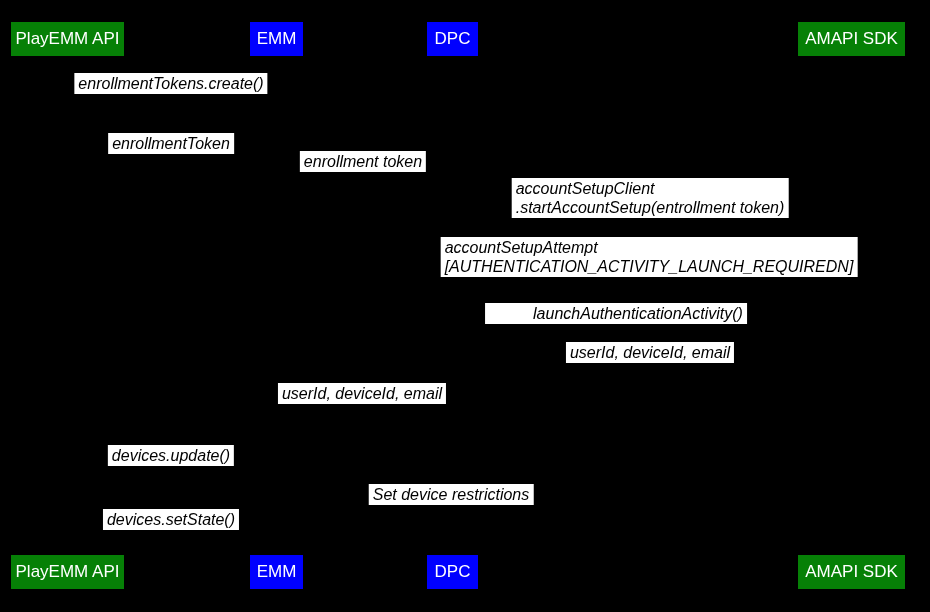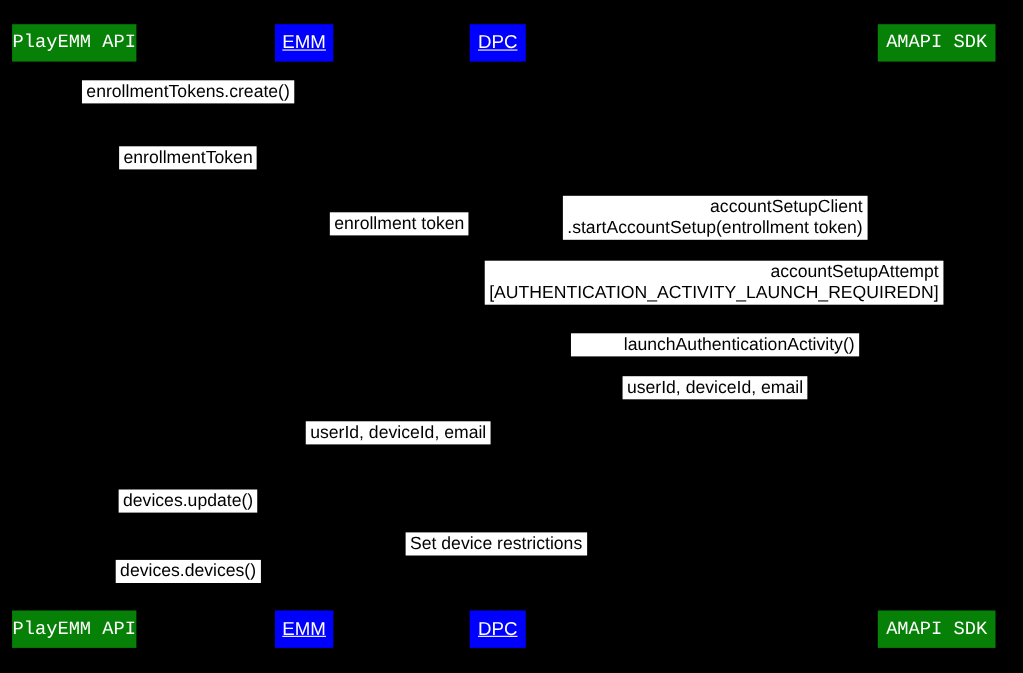--- a/index.html
+++ b/index.html
@@ -18,63 +18,64 @@
   .actor {
     position: absolute;
     height: 34px;
     display: flex;
     align-items: center;
     justify-content: center;
     color: var(--actor-text, #ffffff);
     font-size: 17px;
     white-space: nowrap;
   }
-  .actor.green { background: var(--green, #068006); font-family: Liberation Mono, monospace; }
-  .actor.blue  { background: var(--blue, #0000ff); text-decoration: underline; }
+  .actor.green { background: var(--green, #068006); }
+  .actor.blue  { background: var(--blue, #0000ff); }
   .msg {
     position: absolute;
     transform: translateX(-50%);
     background: var(--label-bg, #ffffff);
     color: var(--label-text, #000000);
     font-size: 16px;
     line-height: 19px;
     padding: 1px 4px;
-    text-align: right;
+    text-align: left;
     white-space: nowrap;
+    font-style: italic;
   }
 </style>
 </head>
 <body>
 
 <div id="canvas">
 
   <div class="actor green" style="left:11px;  top:22px; width:113px;">PlayEMM API</div>
   <div class="actor blue" style="left:250px; top:22px; width:53px;">EMM</div>
   <div class="actor blue" style="left:427px; top:22px; width:51px;">DPC</div>
   <div class="actor green" style="left:798px; top:22px; width:107px;">AMAPI SDK</div>
 
   <div class="msg" style="left:171px; top:73px;">enrollmentTokens.create()</div>
   <div class="msg" style="left:171px; top:110px;margin-top:23px;">enrollmentToken</div>
-  <div class="msg" style="left:363px; top:151px;margin-top:42px;">enrollment token</div>
+  <div class="msg" style="left:363px; top:151px;">enrollment token</div>
 
   <div class="msg" style="left:649px; top:237px;">
     <div>accountSetupAttempt</div>
     <div>[AUTHENTICATION_ACTIVITY_LAUNCH_REQUIREDN]</div>
   </div>
 
   <div class="msg" style="left:650px; top:178px;">
     <div>accountSetupClient</div>
     <div>.startAccountSetup(entrollment token)</div>
   </div>
 
-  <div class="msg" style="left:650px; top:303px;padding-left:48px;">launchAuthenticationActivity()</div>
+  <div class="msg" style="left:616px; top:303px;padding-left:48px;">launchAuthenticationActivity()</div>
   <div class="msg" style="left:650px; top:342px;">userId, deviceId, email</div>
   <div class="msg" style="left:362px; top:383px;">userId, deviceId, email</div>
   <div class="msg" style="left:171px; top:420px;margin-top:25px;">devices.update()</div>
   <div class="msg" style="left:451px; top:484px;">Set device restrictions</div>
-  <div class="msg" style="left:171px; top:509px;">devices.devices()</div>
+  <div class="msg" style="left:171px; top:509px;">devices.setState()</div>
 
   <div class="actor green" style="left:11px;  top:555px; width:113px;">PlayEMM API</div>
   <div class="actor blue" style="left:250px; top:555px; width:53px;">EMM</div>
   <div class="actor blue" style="left:427px; top:555px; width:51px;">DPC</div>
   <div class="actor green" style="left:798px; top:555px; width:107px;">AMAPI SDK</div>
 
 </div>
 
 </body></html>

